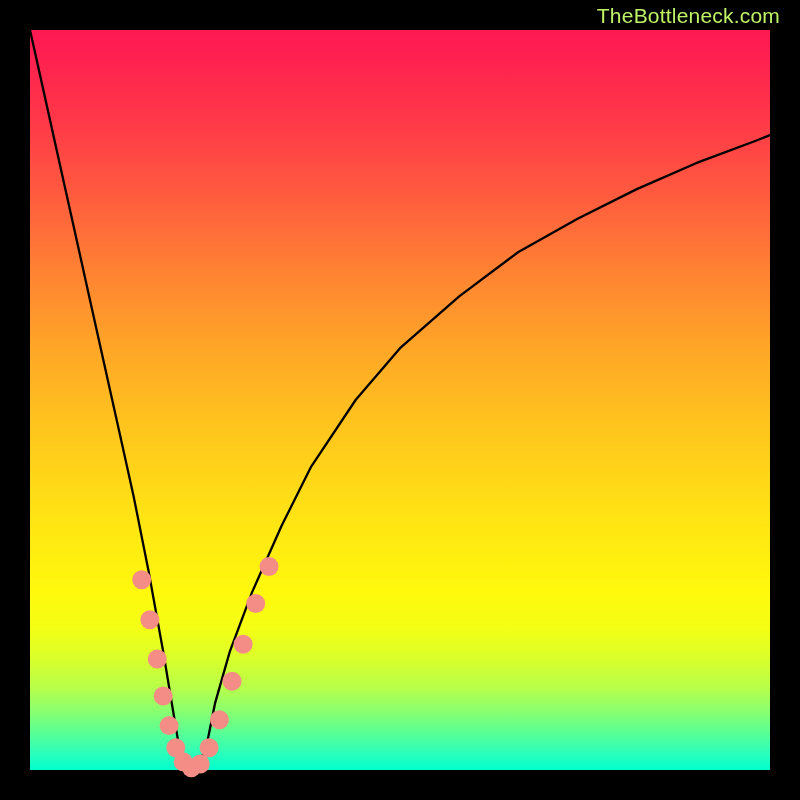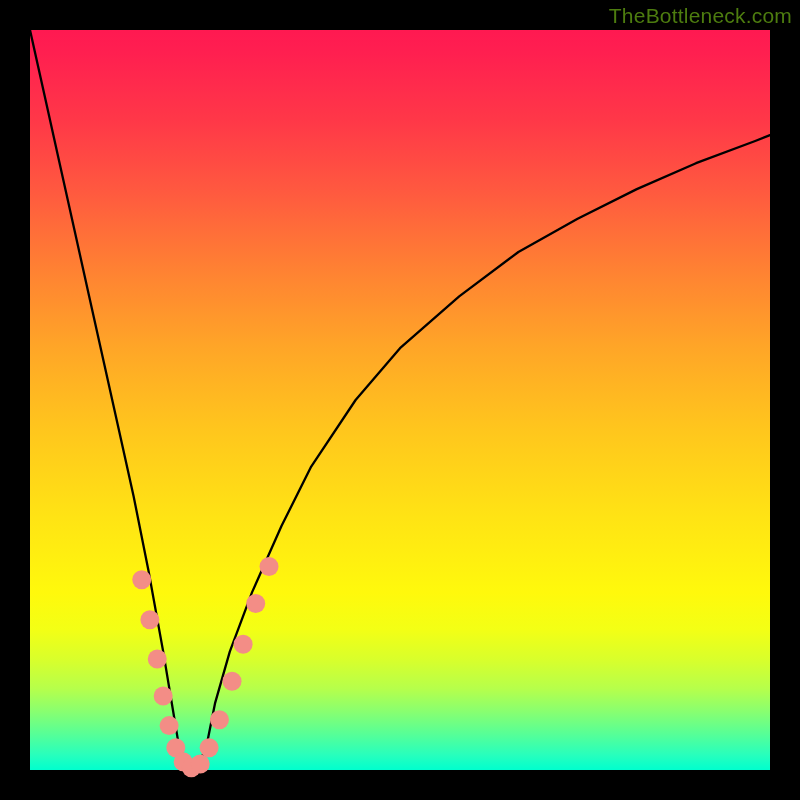--- a/index.html
+++ b/index.html
@@ -49,22 +49,22 @@
     position: absolute;
     left: 0;
     top: 0;
     width: 740px;
     height: 740px;
     overflow: visible;
   }
   .watermark {
     position: absolute;
     top: 4px;
-    right: 8px;
-    color: #4d7c0f;
+    right: 20px;
+    color: #bef264;
     font-size: 21px;
     font-weight: 400;
     letter-spacing: 0.2px;
     user-select: none;
   }
 </style>
 </head>
 <body>
 
 <div class="frame">

